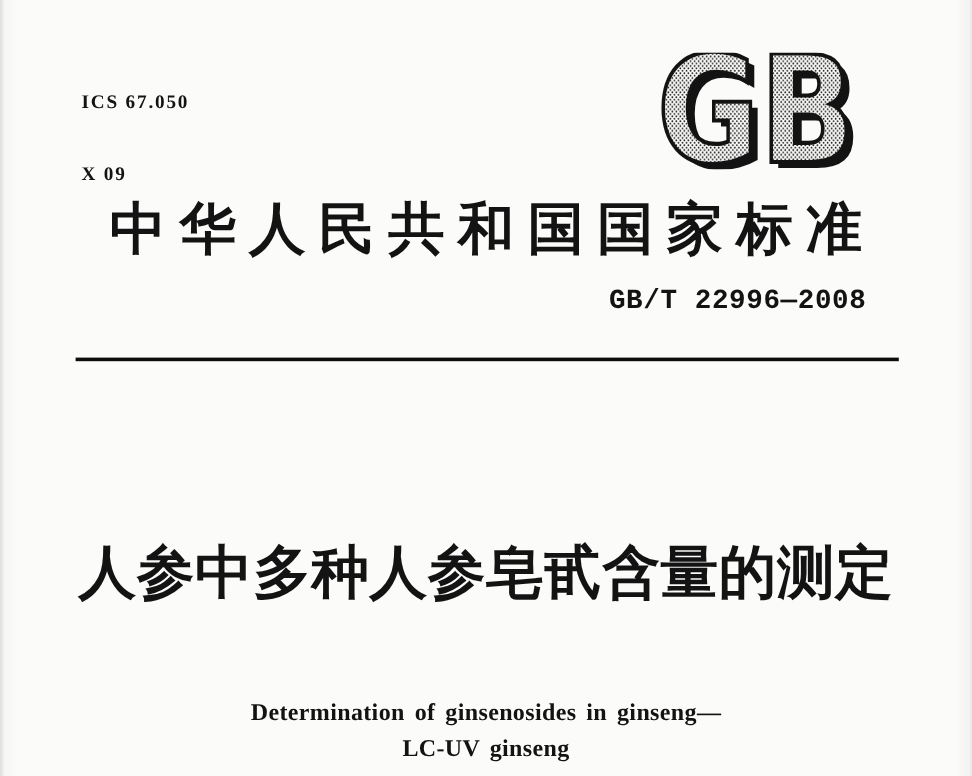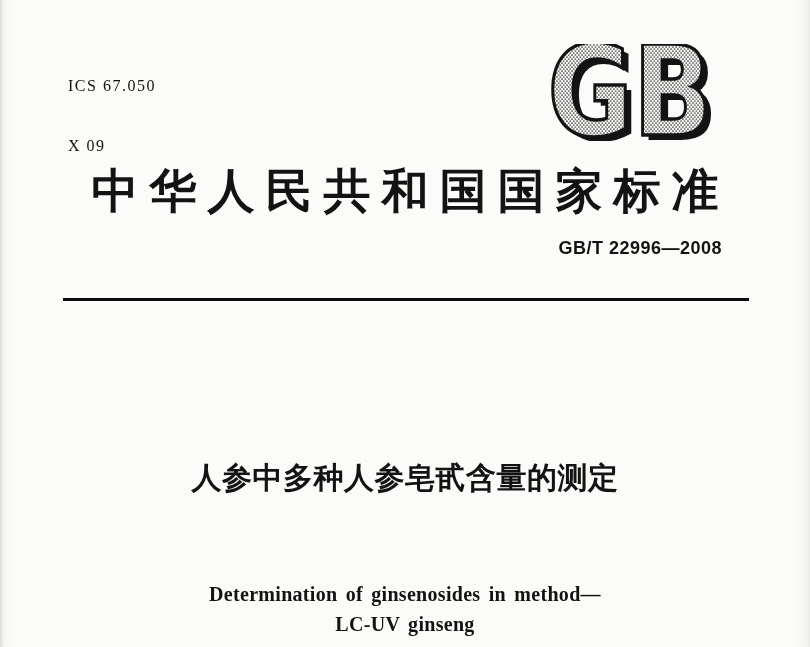--- a/index.html
+++ b/index.html
@@ -17,21 +17,21 @@
     background:
       linear-gradient(90deg, #dedddb 0px, #f6f6f4 4px, #fbfbf9 14px, #fbfbf9 796px, #f2f2f0 808px, #e6e6e4 810px),
       #fbfbf9;
     font-family: "Liberation Serif", "DejaVu Serif", serif;
   }
   .ics-block {
     position: absolute;
     left: 68px;
     top: 36px;
     font-size: 16px;
-    font-weight: normal;
+    font-weight: bold;
     line-height: 20px;
     letter-spacing: 1.5px;
     white-space: pre;
   }
   .gb-logo {
     position: absolute;
     left: 546px;
     top: 44px;
     width: 168px;
     height: 97px;
@@ -47,40 +47,40 @@
     font-weight: bold;
     letter-spacing: 11px;
     text-indent: 11px;
     white-space: nowrap;
     font-family: "Liberation Serif", "DejaVu Serif", serif;
   }
   .std-code {
     position: absolute;
     right: 88px;
     top: 238px;
-    font-size: 18px;
+    font-size: 23px;
     font-weight: bold;
     letter-spacing: 0.5px;
-    font-family: Liberation Sans, sans-serif;
+    font-family: Liberation Mono, monospace;
   }
   .rule {
     position: absolute;
     left: 63px;
     top: 298px;
     width: 686px;
     height: 3px;
     background: #0d0d0d;
   }
   .doc-title-cn {
     position: absolute;
     left: 0;
     top: 452px;
     width: 810px;
     text-align: center;
-    font-size: 30px;
+    font-size: 48px;
     font-weight: bold;
     line-height: 52px;
     letter-spacing: 0.5px;
     font-family: "Liberation Sans", "DejaVu Sans", sans-serif;
   }
   .doc-title-en {
     position: absolute;
     left: 0;
     top: 579px;
     width: 810px;
@@ -123,17 +123,17 @@
 
   <div class="std-code">GB/T 22996—2008</div>
 
   <div class="rule"></div>
 
   <div class="doc-title-cn">
     <div>人参中多种人参皂甙含量的测定</div>
   </div>
 
   <div class="doc-title-en">
-    <div>Determination of ginsenosides in method—</div>
+    <div>Determination of ginsenosides in ginseng—</div>
     <div>LC-UV ginseng</div>
   </div>
 
 </div>
 
 </body></html>

